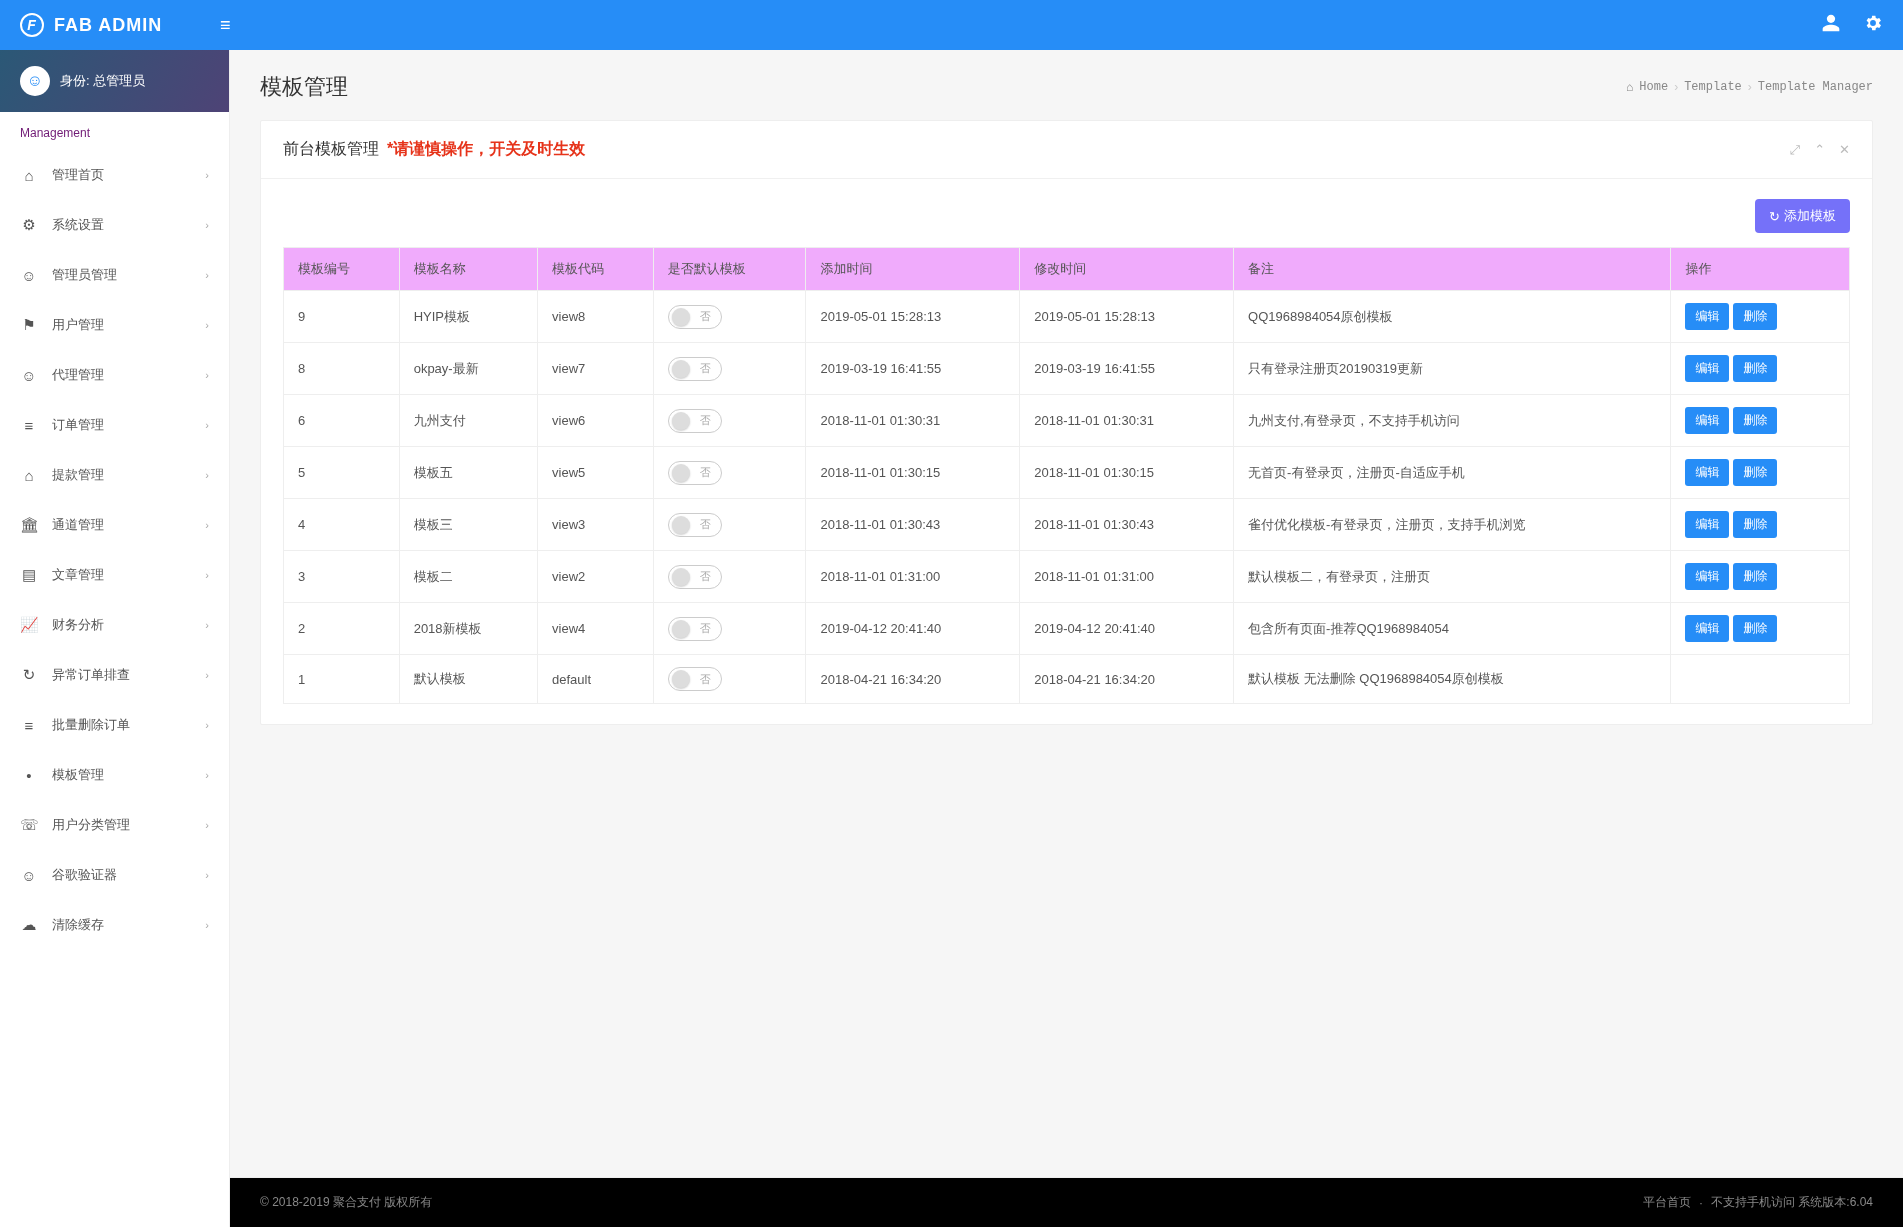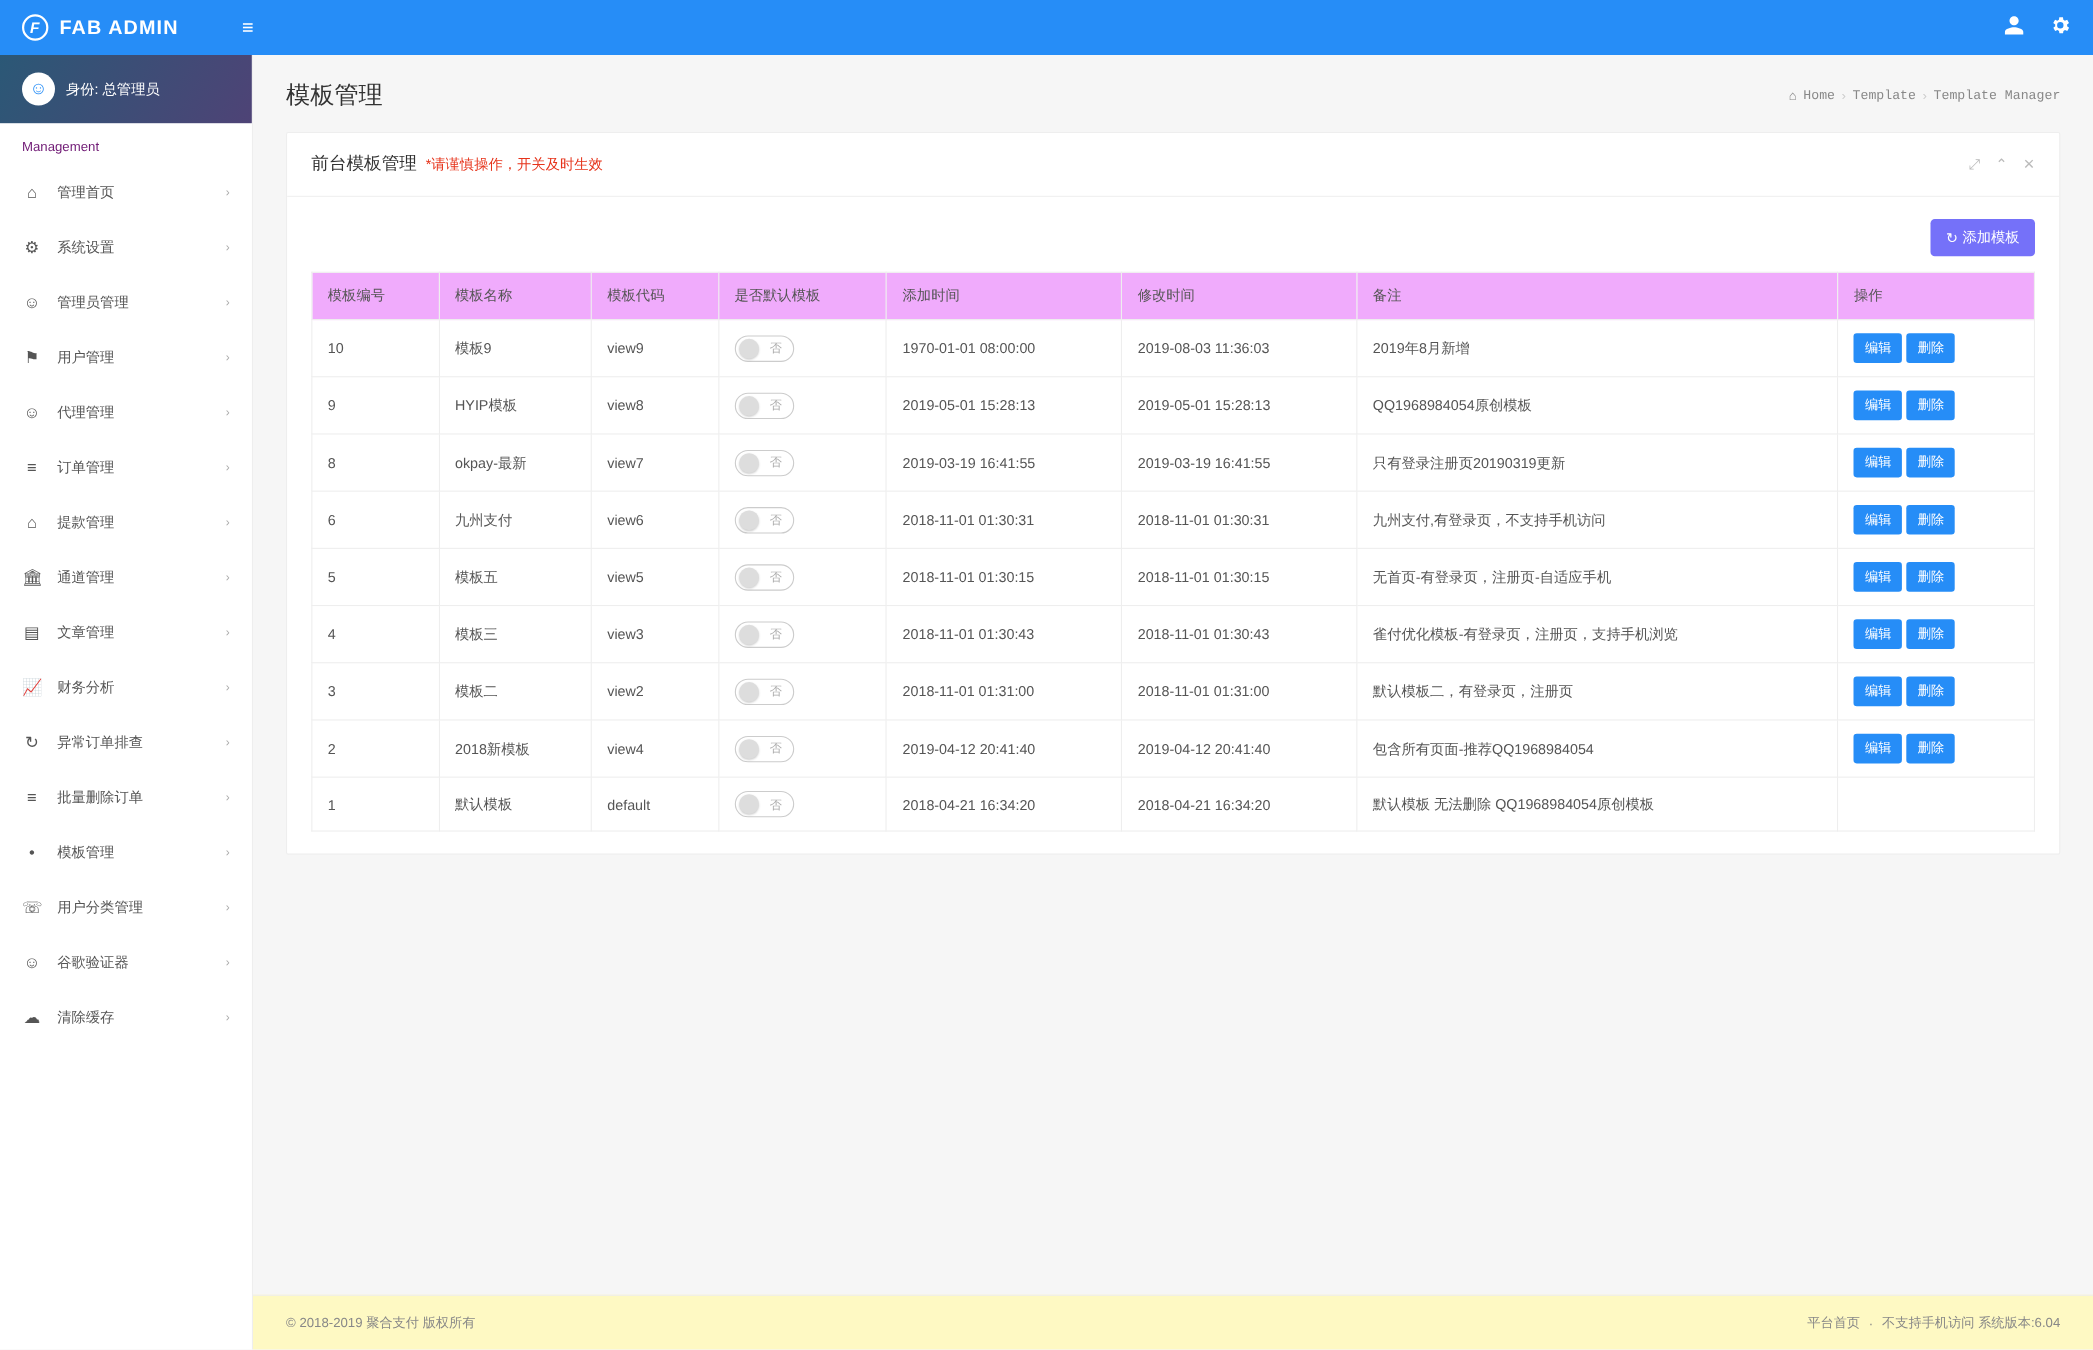--- a/index.html
+++ b/index.html
@@ -33,21 +33,21 @@
 .page-title { font-size: 22px; font-weight: 500; color: #333; }
 .breadcrumb { margin-left: auto; font-size: 12px; color: #888; display: flex; align-items: center; gap: 6px; }
 .breadcrumb .bc-link { color: #888; font-family: Liberation Mono, monospace; }
 .bc-sep { color: #ccc; }
 
 
 .content-body { padding: 0 30px 20px; flex: 1; overflow: auto; }
 .panel { background: #fff; border: 1px solid #eee; border-radius: 2px; }
 .panel-head { padding: 18px 22px; border-bottom: 1px solid #f0f0f0; display: flex; align-items: center; justify-content: space-between; }
 .panel-title { font-size: 16px; color: #333; }
-.panel-warn { font-size: 13px; color: #e6331a; margin-left: 8px; }
+.panel-warn { font-size: 16px; color: #e6331a; margin-left: 8px; font-weight: bold; }
 .panel-tools { margin-left: auto; display: flex; gap: 14px; color: #bbb; font-size: 13px; }
 .panel-tools span { cursor: pointer; }
 .panel-body { padding: 20px 22px; }
 
 .btn-row { display: flex; justify-content: flex-end; margin-bottom: 14px; }
 .btn-add { background: #7571f9; color: #fff; border: none; border-radius: 4px; padding: 8px 14px; font-size: 13px; cursor: pointer; display: inline-flex; align-items: center; gap: 4px; }
 
 
 table { width: 100%; border-collapse: collapse; border: 1px solid #eee; font-size: 13px; }
 th { background: #f0abfc; text-align: left; padding: 12px 14px; font-weight: 500; color: #555; border: 1px solid #eee; }
@@ -59,21 +59,21 @@
 .switch.off { justify-content: flex-end; padding-right: 10px; }
 .switch .knob { width: 18px; height: 18px; background: #fff; border-radius: 50%; position: absolute; top: 2px; box-shadow: 0 1px 2px rgba(0,0,0,.2); }
 .switch.on .knob { right: 3px; }
 .switch.off .knob { left: 3px; background: #ddd; }
 .switch.off { color: #aaa; }
 
 
 .btn-sm { background: #268df7; color: #fff; border: none; border-radius: 3px; padding: 5px 10px; font-size: 12px; cursor: pointer; margin-right: 4px; }
 
 
-.footer { padding: 16px 30px; border-top: 1px solid #eee; background: #fef9c3; display: flex; align-items: center; font-size: 12px; color: #888; gap: 22px; }
+.footer { padding: 16px 30px; border-top: 1px solid #eee; background: #000000; display: flex; align-items: center; font-size: 12px; color: #888; gap: 22px; }
 .footer-right { margin-left: auto; display: flex; gap: 8px; align-items: center; }
 </style>
 </head>
 <body>
 
 <div class="topbar">
   <div class="logo">
     <span class="logo-icon">F</span>
     <span>FAB ADMIN</span>
   </div>
@@ -225,33 +225,20 @@
                   <th>模板代码</th>
                   <th>是否默认模板</th>
                   <th>添加时间</th>
                   <th>修改时间</th>
                   <th>备注</th>
                   <th>操作</th>
                 </tr>
               </thead>
             <tbody id="tbody">
                 <tr>
-                  <td>10</td>
-                  <td>模板9</td>
-                  <td>view9</td>
-                  <td><span class="switch off">
-                      <span>否</span>
-                      <span class="knob"></span>
-                    </span></td>
-                  <td>1970-01-01 08:00:00</td>
-                  <td>2019-08-03 11:36:03</td>
-                  <td>2019年8月新增</td>
-                  <td><button class="btn-sm">编辑</button><button class="btn-sm">删除</button></td>
-                </tr>
-                <tr>
                   <td>9</td>
                   <td>HYIP模板</td>
                   <td>view8</td>
                   <td><span class="switch off">
                       <span>否</span>
                       <span class="knob"></span>
                     </span></td>
                   <td>2019-05-01 15:28:13</td>
                   <td>2019-05-01 15:28:13</td>
                   <td>QQ1968984054原创模板</td>

